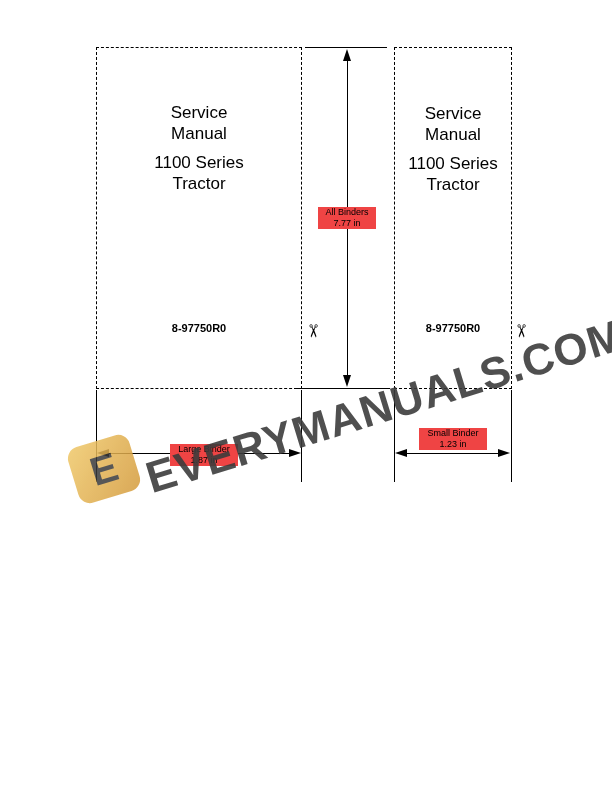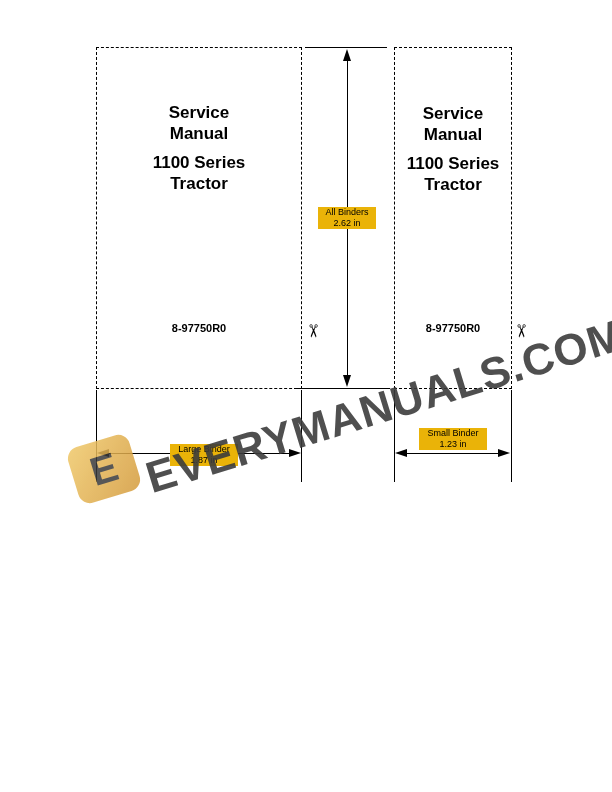--- a/index.html
+++ b/index.html
@@ -1,22 +1,22 @@
 <!DOCTYPE html>
 <html><head>
 <meta charset="utf-8">
 <style>
   html, body { margin:0; padding:0; background:#ffffff; }
   body { width:612px; height:792px; position:relative; overflow:hidden; font-family:"Liberation Sans", sans-serif; color:#000; }
   .abs { position:absolute; }
   .dash-box { position:absolute; border:1px dashed #000; box-sizing:border-box; }
   .dash-box { border-style:dashed; border-width:1.2px; }
-  .title { position:absolute; text-align:center; font-weight:bold; font-size:17px; line-height:21px; }
+  .title { position:absolute; text-align:center; font-weight:normal; font-size:17px; line-height:21px; }
   .code { position:absolute; text-align:center; font-weight:bold; font-size:11px; }
-  .label { position:absolute; text-align:center; font-size:9px; line-height:11px; background:#eab308; }
+  .label { position:absolute; text-align:center; font-size:9px; line-height:11px; background:#ef4444; }
   .vline { position:absolute; width:1px; background:#000; }
   .hline { position:absolute; height:1px; background:#000; }
   .watermark { position:absolute; left:95px; top:360px; font-weight:bold; font-size:44px; color:rgba(60,60,60,0.9); transform:rotate(-17deg); transform-origin:left top; letter-spacing:1px; white-space:nowrap; font-family:"Liberation Sans", sans-serif; }
   .wm-logo { position:absolute; left:72px; top:440px; width:64px; height:58px; border-radius:12px; background:linear-gradient(135deg,#f0c96a,#d49a3a); transform:rotate(-17deg); opacity:0.85; display:flex; align-items:center; justify-content:center; font-weight:bold; font-size:40px; color:#3a3a3a; }
   .scissors { position:absolute; font-size:18px; line-height:18px; }
 </style>
 </head>
 <body>
 
 <div class="dash-box" style="left:96px;top:47px;width:206px;height:342px;"></div>
@@ -37,21 +37,21 @@
 </div>
 <div class="code" style="left:394px;top:322px;width:118px;">8-97750R0</div>
 
 <div class="hline" style="left:305px;top:47px;width:82px;"></div>
 <div class="hline" style="left:294px;top:388px;width:96px;"></div>
 <div class="vline" style="left:347px;top:56px;height:322px;"></div>
 <div class="abs" style="left:343px;top:49px;width:0;height:0;border-left:4px solid transparent;border-right:4px solid transparent;border-bottom:12px solid #000;"></div>
 <div class="abs" style="left:343px;top:375px;width:0;height:0;border-left:4px solid transparent;border-right:4px solid transparent;border-top:12px solid #000;"></div>
 <div class="label" style="left:318px;top:207px;width:58px;">
   <div>All Binders</div>
-  <div>2.62 in</div>
+  <div>7.77 in</div>
 </div>
 
 <div class="scissors" style="left:305px;top:322px;transform:rotate(90deg);">✂</div>
 <div class="scissors" style="left:513px;top:322px;transform:rotate(90deg);">✂</div>
 
 <div class="vline" style="left:96px;top:390px;height:92px;"></div>
 <div class="vline" style="left:301px;top:390px;height:92px;"></div>
 <div class="vline" style="left:394px;top:390px;height:92px;"></div>
 <div class="vline" style="left:511px;top:390px;height:92px;"></div>
 

